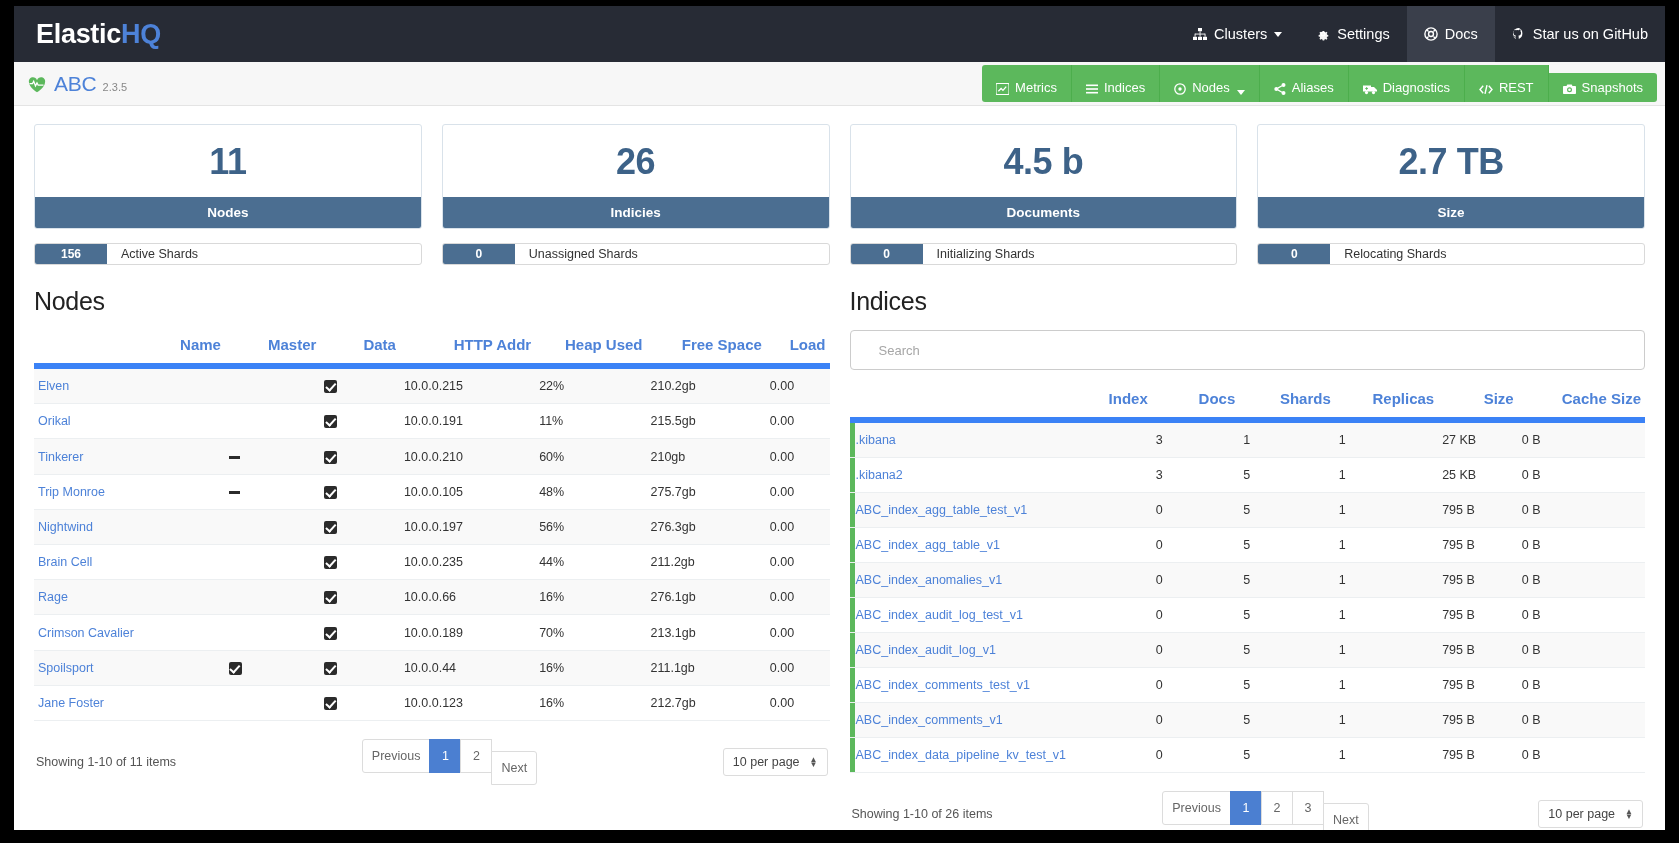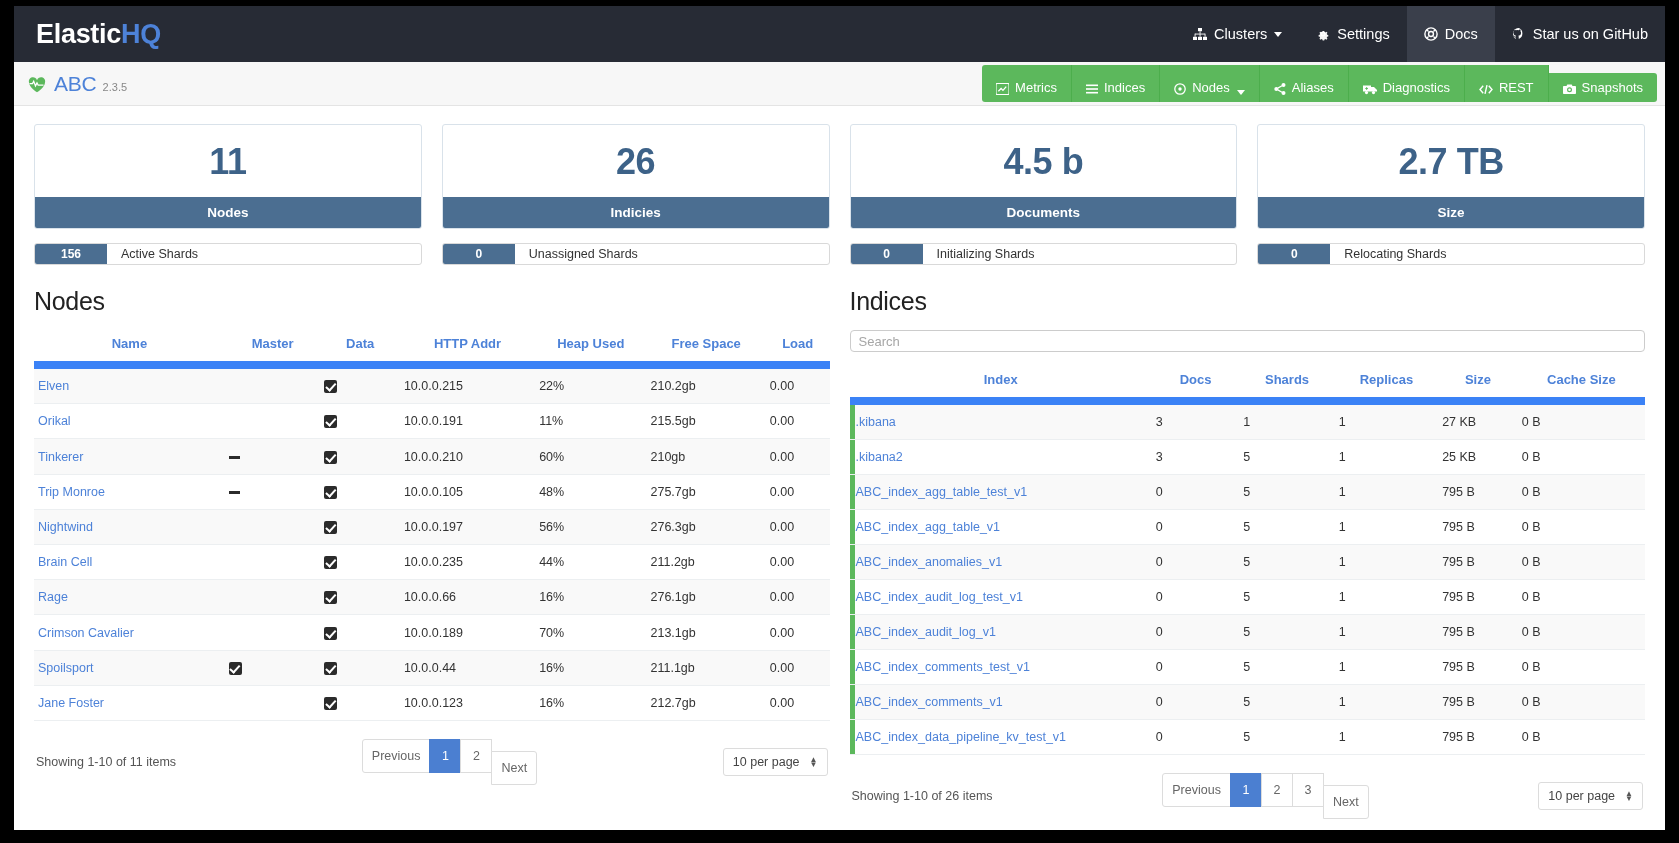--- a/index.html
+++ b/index.html
@@ -146,26 +146,26 @@
   .panel-title {
     font-size: 25px;
     color: #222;
     font-weight: normal;
     margin: 12px 0 14px 0;
     letter-spacing: -0.3px;
   }
 
   table { width: 100%; border-collapse: collapse; }
   thead th {
-    text-align: center;
-    font-size: 13px;
+    text-align: right;
+    font-size: 15px;
     color: #4d82d8;
     font-weight: bold;
     padding: 6px 4px 10px 4px;
-    border-bottom: 8px solid #3b82f6;
+    border-bottom: 6px solid #3b82f6;
     white-space: nowrap;
   }
   tbody td {
     font-size: 12.5px;
     color: #333;
     padding: 10px 4px;
     border-bottom: 1px solid #eceff1;
     white-space: nowrap;
   }
   tbody tr:nth-child(odd) td { background: #f9f9f9; }
@@ -200,24 +200,24 @@
   .idx-table tbody tr td:first-child::before {
     content: "";
     position: absolute;
     left: 0; top: 0; bottom: 0;
     width: 5px;
     background: #5cb85c;
   }
 
   .search-box {
     width: 100%;
-    height: 22px;
+    height: 40px;
     border: 1px solid #ccc;
     border-radius: 4px;
-    padding: 0 8px;
+    padding: 0 28px;
     font-size: 13px;
     color: #555;
     font-family: "Liberation Sans", sans-serif;
     margin-bottom: 14px;
     outline: none;
   }
   .search-box::placeholder { color: #a6a6a6; }
 
   
   .pager {

